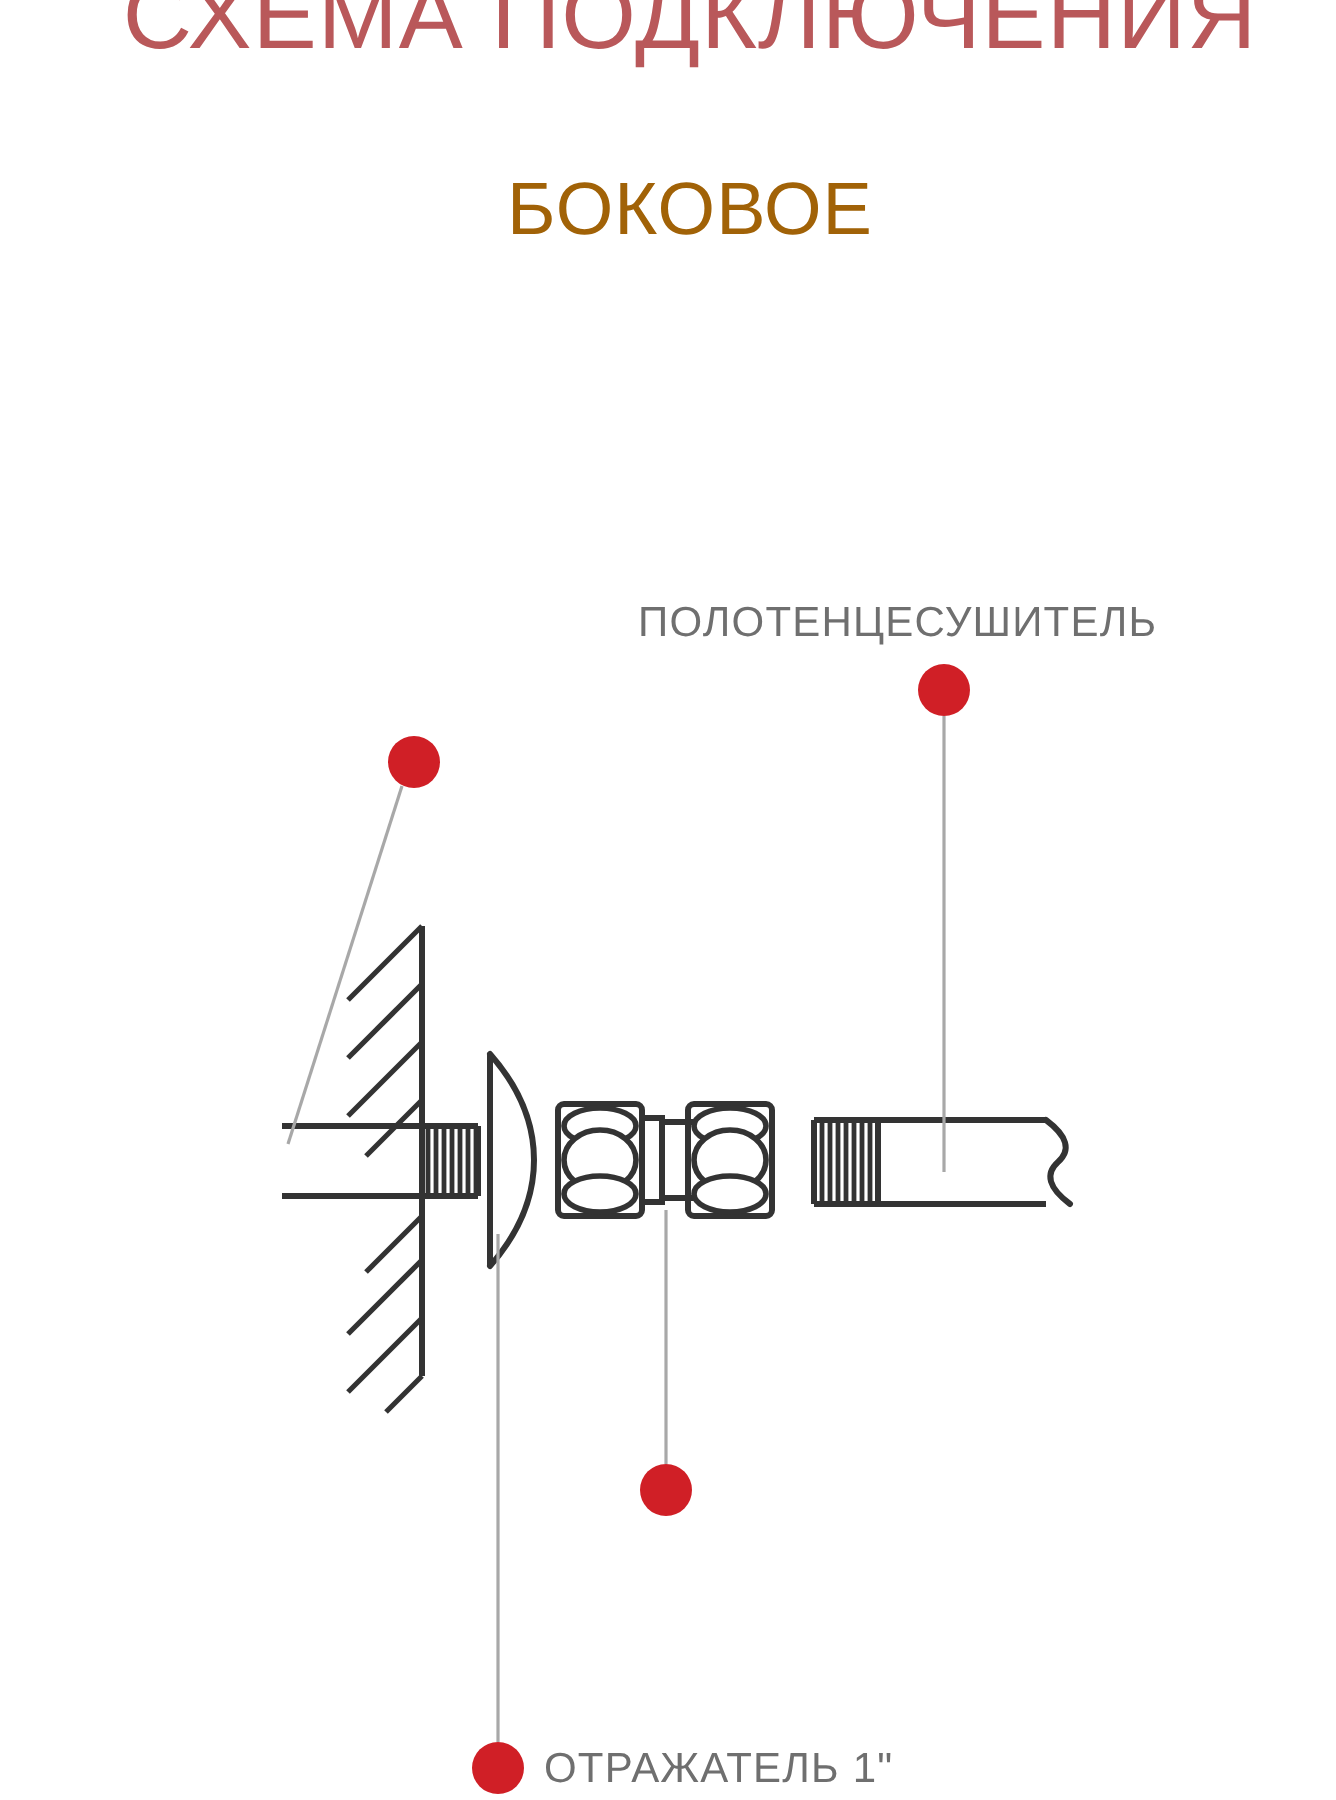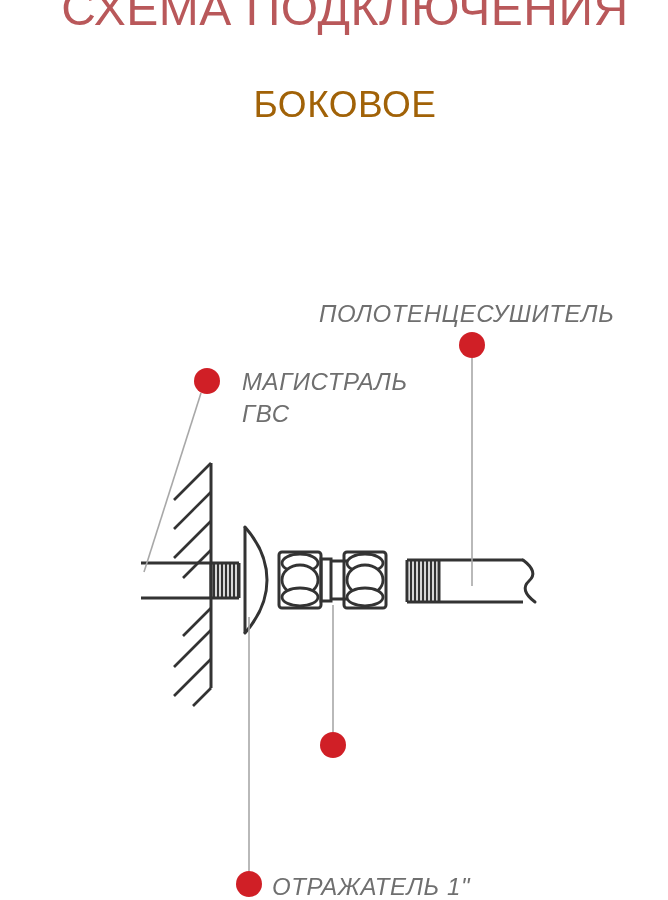--- a/index.html
+++ b/index.html
@@ -49,26 +49,25 @@
     color: #a16207;
     line-height: 1.35;
     font-weight: 400;
   }
   .subtitle > div { display: block; }
 
   
   .callout {
     position: absolute;
     color: #6f6f6f;
-    font-size: 24px;
+    font-size: 21px;
     letter-spacing: 0.6px;
     line-height: 1.33;
     white-space: pre-line;
     font-weight: 400;
-    font-style: italic;
   }
   .lbl-towel   { left: 308px; top: 298px; }
   .lbl-main    { left: 231px; top: 366px; }
   .lbl-conn    { left: 349px; top: 732px; }
   .lbl-refl    { left: 261px; top: 871px; }
 
   
   svg.draw {
     position: absolute;
     left: 0;
@@ -180,19 +179,17 @@
       <circle cx="461" cy="345" r="13"></circle>
       <circle cx="196" cy="381" r="13"></circle>
       <circle cx="322" cy="745" r="13"></circle>
       <circle cx="238" cy="884" r="13"></circle>
     </g>
 
   </svg>
 
   <div class="callout lbl-towel">ПОЛОТЕНЦЕСУШИТЕЛЬ</div>
 
-  <div class="callout lbl-main">МАГИСТРАЛЬ
-ГВС</div>
 
 
   <div class="callout lbl-refl">ОТРАЖАТЕЛЬ 1"</div>
 
 </div>
 
 </body></html>

